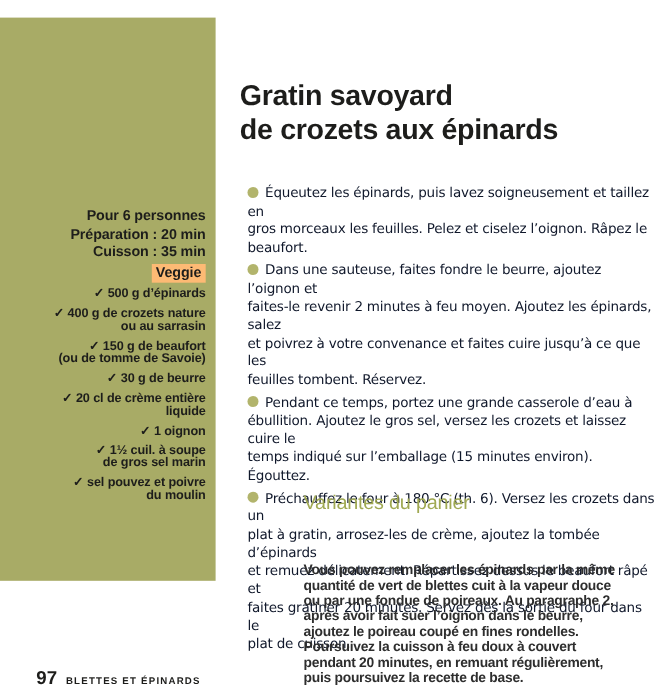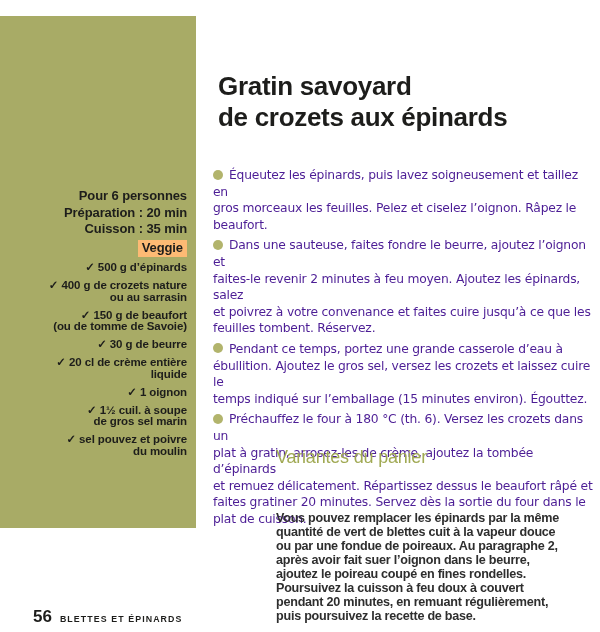--- a/index.html
+++ b/index.html
@@ -62,24 +62,24 @@
     margin:0;
     font-size:26px; font-weight:bold; line-height:31px;
     color:#1d1d1b; letter-spacing:-0.3px;
     white-space:pre-line;
   }
   .steps {
     position:absolute; left:17px; top:167px;
     width:382px;
   }
   .step {
-    margin:0 0 4px 0;
+    margin:0 0 4px 12px;
     font-family:"DejaVu Sans", sans-serif;
     font-size:12.3px; line-height:16.6px;
-    color:#4c1d95; letter-spacing:-0.2px;
+    color:#0f172a; letter-spacing:-0.2px;
   }
   .step-text { white-space:pre-line; }
   .bullet {
     display:inline-block;
     width:10px; height:10px; border-radius:50%;
     background:#b2b46c;
     margin-right:6px;
     position:relative; top:0.5px;
   }
   .variants {
@@ -122,21 +122,21 @@
       <li><span class="check">✓</span> <span class="ing">20 cl de crème entière
 liquide</span></li>
       <li><span class="check">✓</span> <span class="ing">1 oignon</span></li>
       <li><span class="check">✓</span> <span class="ing">1½ cuil. à soupe
 de gros sel marin</span></li>
       <li><span class="check">✓</span> <span class="ing">sel pouvez et poivre
 du moulin</span></li>
     </ul>
 
     <div class="footer">
-      <span class="pnum">56</span>
+      <span class="pnum">97</span>
       <span class="chapter">BLETTES ET ÉPINARDS</span>
     </div>
 
   </aside>
 
   <main class="main">
 
     <h1 class="title">Gratin savoyard
 de crozets aux épinards</h1>
 

